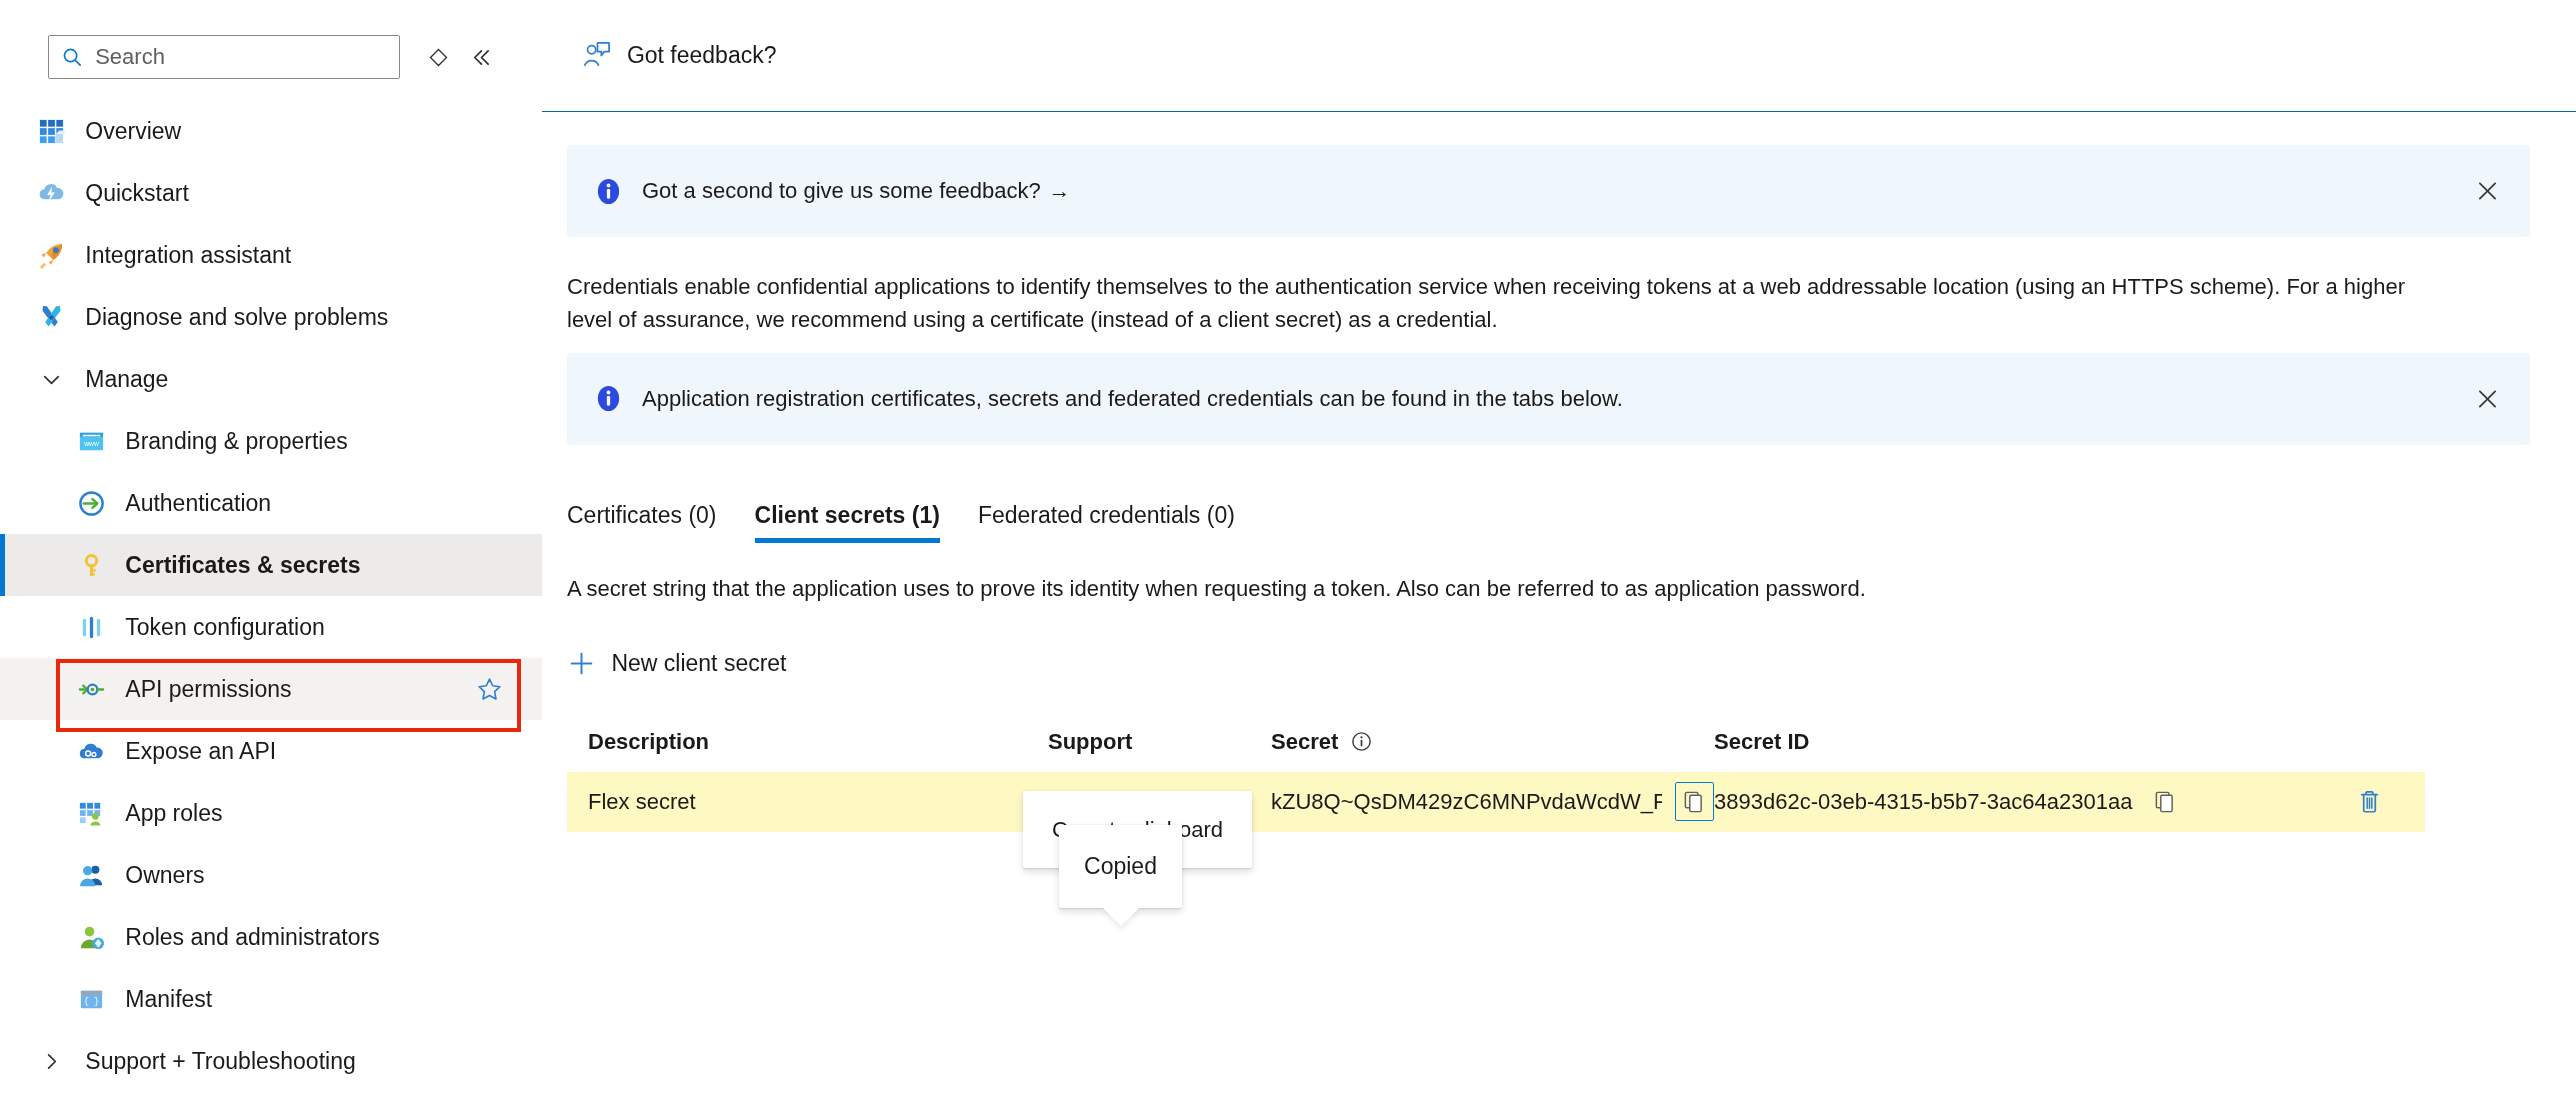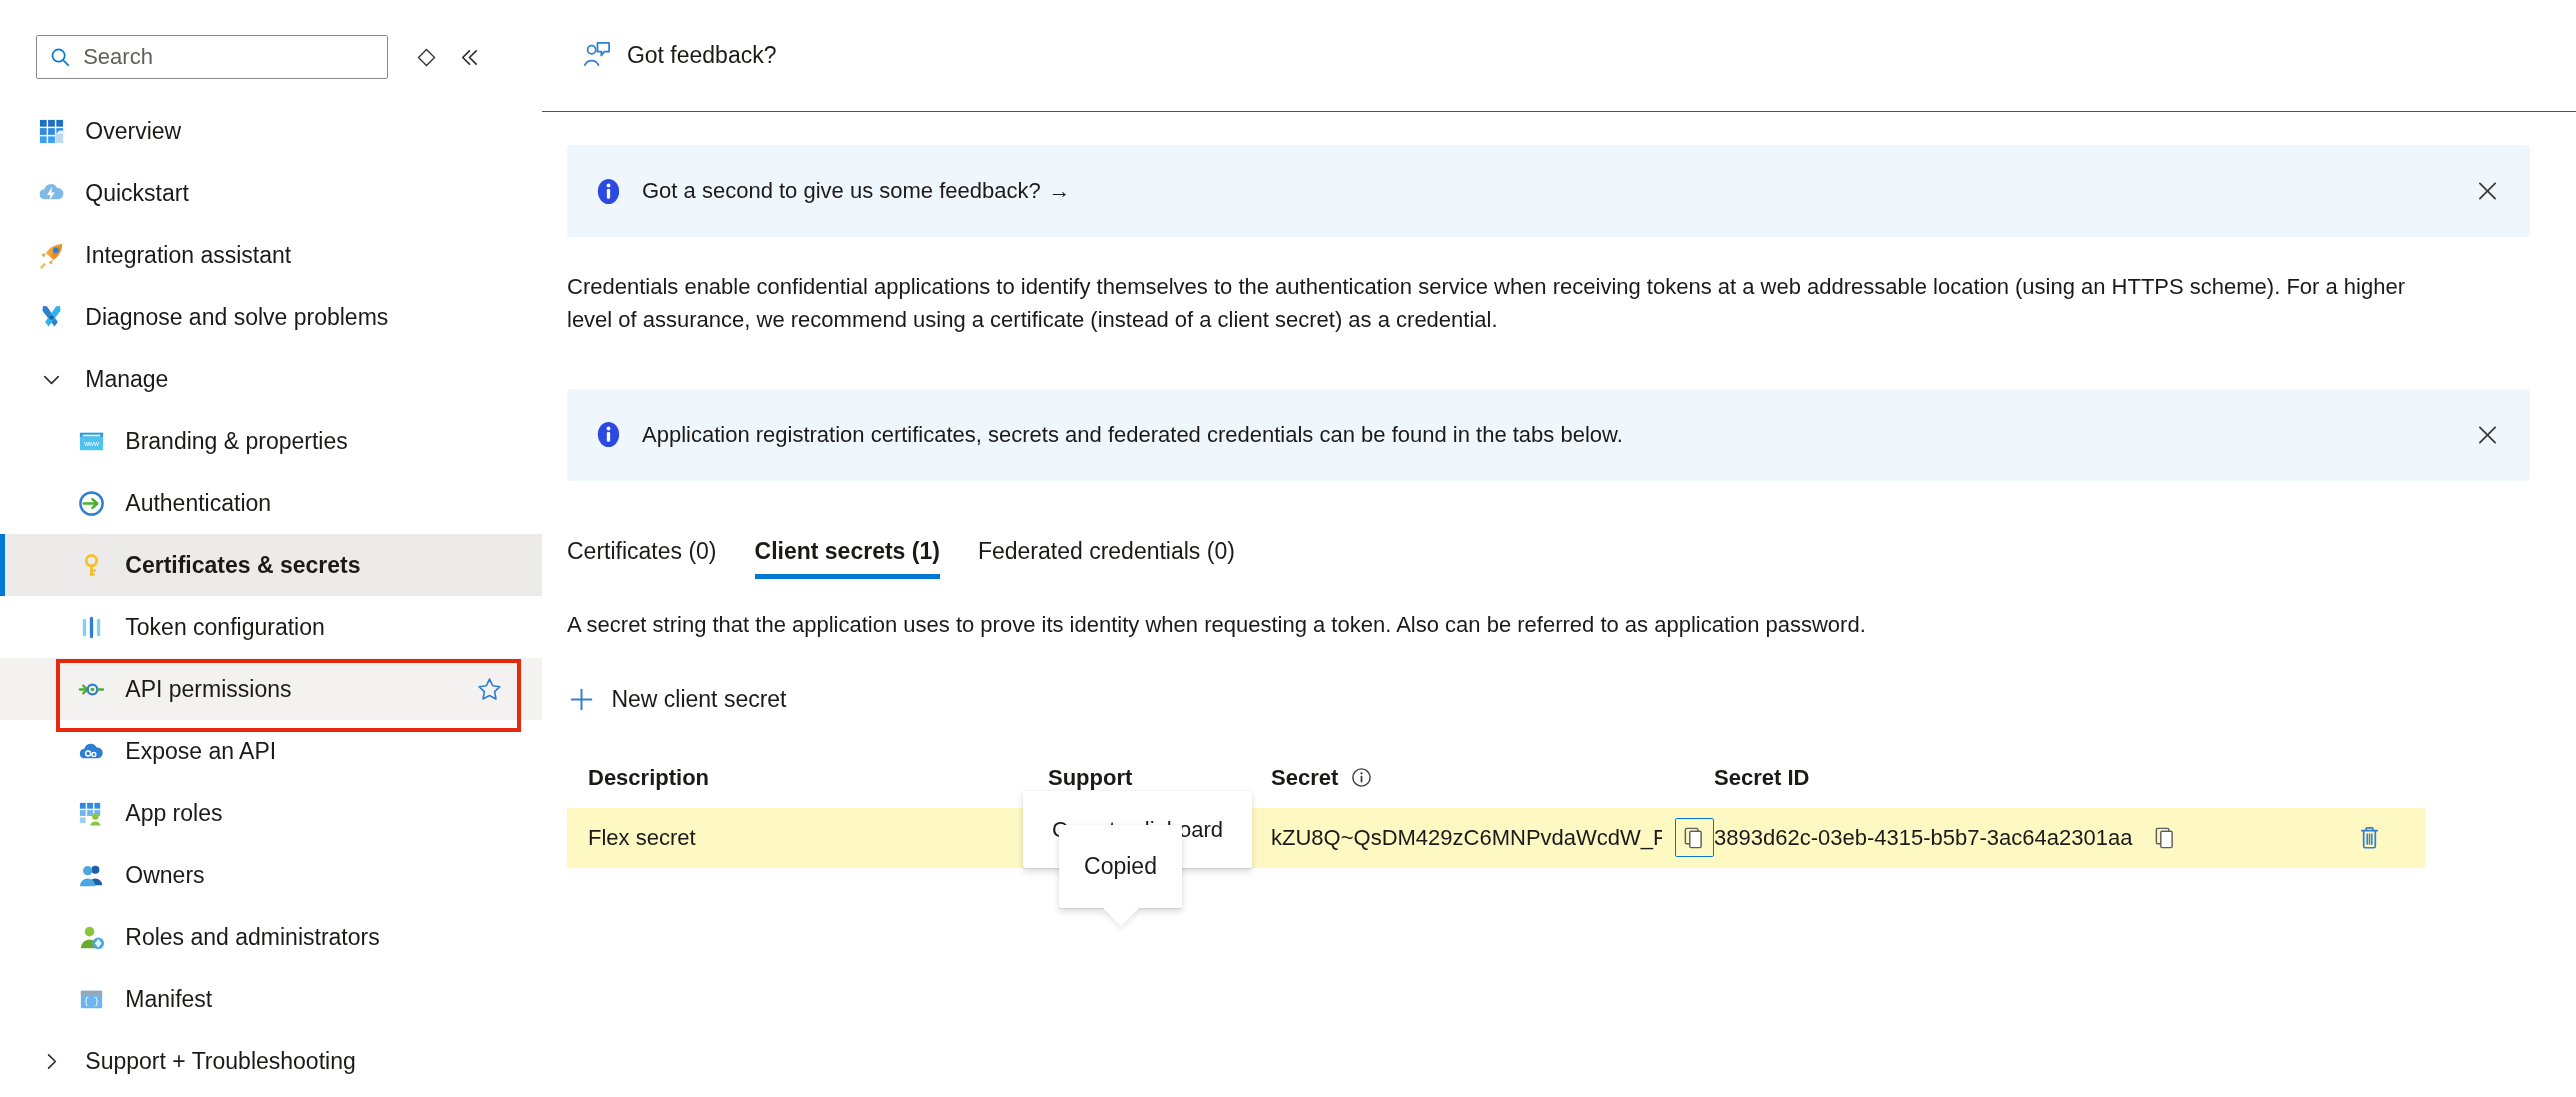--- a/index.html
+++ b/index.html
@@ -20,21 +20,21 @@
     height: 1097px;
     background: #ffffff;
     position: relative;
     padding-top: 0;
   }
   .search-row {
     display: flex;
     align-items: center;
     height: 44px;
     margin-top: 35px;
-    padding-left: 36px;
+    padding-left: 48px;
   }
   .search-box {
     width: 352px;
     height: 44px;
     border: 1px solid #8a8886;
     border-radius: 1.9px;
     display: flex;
     align-items: center;
     padding: 0 11.6px;
     background: #fff;
@@ -529,21 +529,21 @@
         <span class="banner-close">
           <svg width="21" height="21" viewBox="0 0 22 22">
               <line x1="3" y1="3" x2="19" y2="19" stroke="#3b3a39" stroke-width="1.9" stroke-linecap="round"></line>
               <line x1="19" y1="3" x2="3" y2="19" stroke="#3b3a39" stroke-width="1.9" stroke-linecap="round"></line>
             </svg>
         </span>
       </div>
 
       <div class="para">Credentials enable confidential applications to identify themselves to the authentication service when receiving tokens at a web addressable location (using an HTTPS scheme). For a higher level of assurance, we recommend using a certificate (instead of a client secret) as a credential.</div>
 
-      <div class="info-banner" style="margin-top:52px;height:92px;">
+      <div class="info-banner" style="margin-top:16px;height:92px;">
         <span class="bicon">
           <svg width="29" height="29" viewBox="0 0 30 30">
             <ellipse cx="15" cy="15" rx="11" ry="13" fill="#2d4ae0"></ellipse>
             <circle cx="15" cy="8.8" r="2" fill="#ffffff"></circle>
             <rect x="13.3" y="12.4" width="3.4" height="10" rx="1.2" fill="#ffffff"></rect>
           </svg>
         </span>
         <span class="btext">Application registration certificates, secrets and federated credentials can be found in the tabs below.</span>
         <span class="banner-close">
           <svg width="21" height="21" viewBox="0 0 22 22">

